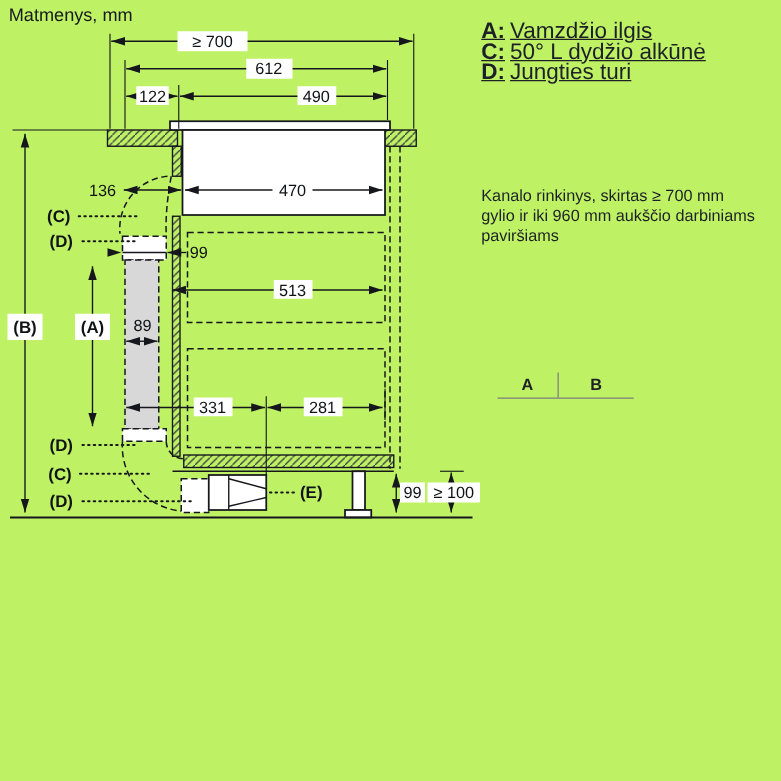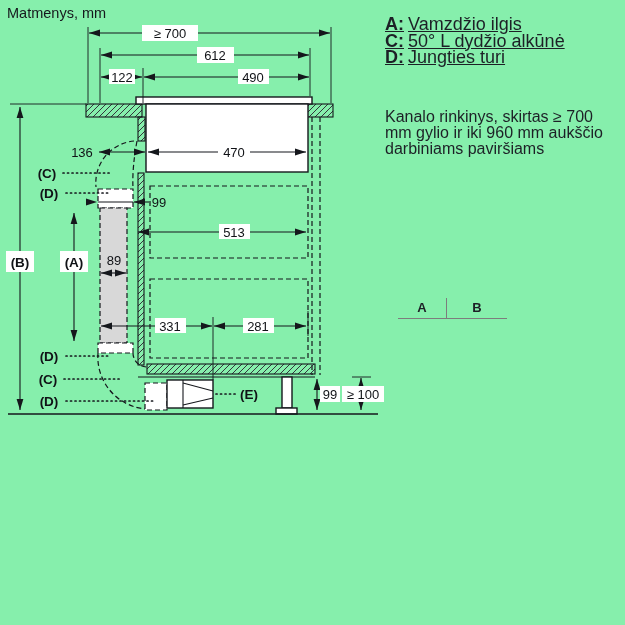--- a/index.html
+++ b/index.html
@@ -1,24 +1,24 @@
 <!DOCTYPE html>
 <html><head>
 <meta charset="utf-8">
 <style>
   html,body{margin:0;padding:0;background:#fff;}
-  .page{position:relative;width:625px;height:625px;background:#86efac;overflow:hidden;
+  .page{position:relative;width:625px;height:625px;background:#bef264;overflow:hidden;
         font-family:"Liberation Sans",sans-serif;color:#1d2026;}
   .title{position:absolute;left:7px;top:5px;font-size:14.5px;color:#16181d;}
   .drawing{position:absolute;left:0;top:0;}
 
   
   .legend{position:absolute;left:385px;top:16px;font-size:18px;line-height:16.5px;white-space:nowrap;text-decoration:underline;}
   .lg-key{font-weight:bold;margin-right:4px;}
-  .note{position:absolute;left:385px;font-size:16px;line-height:16px;}
+  .note{position:absolute;left:385px;font-size:13px;line-height:16px;margin-top:40px;}
   .note1{top:109px;width:222px;}
   .note2{top:181px;width:225px;}
 
   
   .spec-table{position:absolute;left:398px;top:298px;font-size:13px;}
   .tr{display:flex;}
   .tr.bline{border-bottom:1.4px solid #7d7d7d;}
   .ca{width:48px;text-align:center;padding:2px 0 3px;border-right:1.4px solid #7d7d7d;}
   .cb{width:60px;text-align:center;padding:2px 0 3px;}
   .th{font-weight:bold;}

